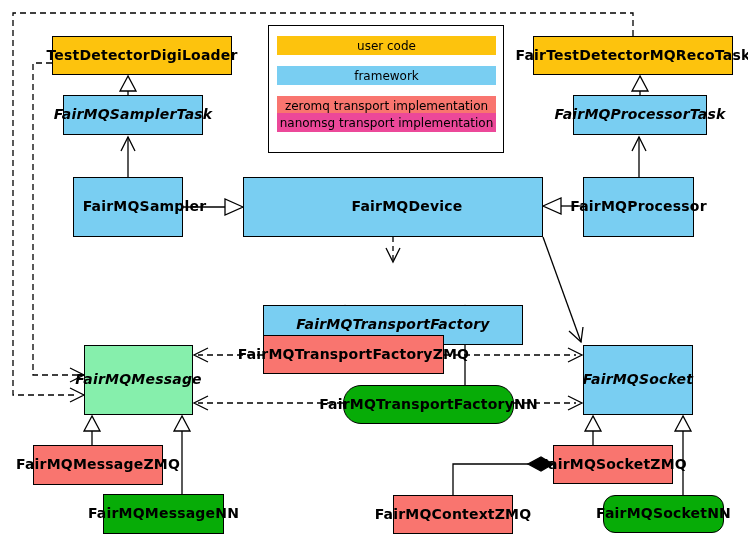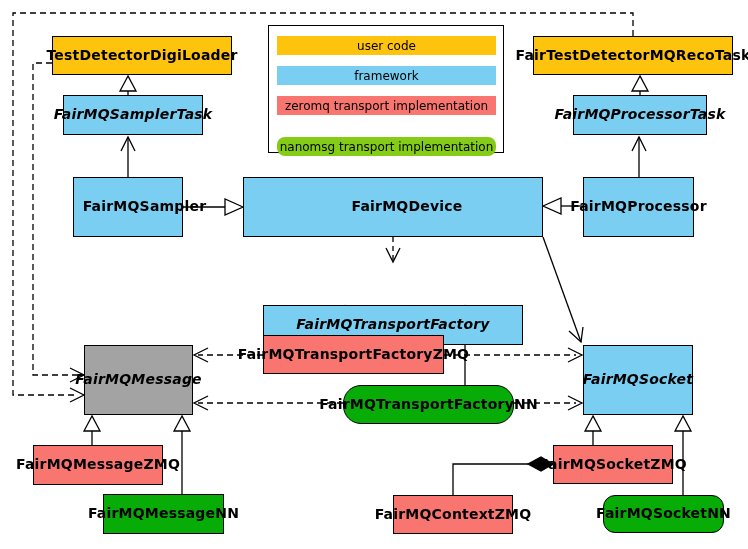--- a/index.html
+++ b/index.html
@@ -134,21 +134,21 @@
     <g>
       <polyline points="528,464 453,464 453,495"></polyline>
       <polygon points="553,464 541,457 528,464 541,471" fill="#000"></polygon>
     </g>
   </svg>
 
   <div class="legend">
     <div class="legend-bar" style="top: 10px; background-color: rgb(253, 195, 13);">user code</div>
     <div class="legend-bar" style="top: 40px; background-color: rgb(121, 206, 242);">framework</div>
     <div class="legend-bar" style="top: 70px; background-color: rgb(249, 117, 111);">zeromq transport implementation</div>
-    <div class="legend-bar" style="top: 111px; background-color: #84cc16; border-radius: 8px;">nanomsg transport implementation</div>
+    <div class="legend-bar" style="top: 87px; background-color: #ec4899;">nanomsg transport implementation</div>
   </div>
 
   <div class="node" style="left: 52px; top: 36px; width: 180px; height: 39px; background-color: rgb(253, 195, 13);">TestDetectorDigiLoader</div>
 
   <div class="node" style="left: 533px; top: 36px; width: 200px; height: 39px; background-color: rgb(253, 195, 13);">FairTestDetectorMQRecoTask</div>
 
   <div class="node abstract" style="left: 63px; top: 95px; width: 140px; height: 40px; background-color: rgb(121, 206, 242);">FairMQSamplerTask</div>
 
   <div class="node abstract" style="left: 573px; top: 95px; width: 134px; height: 40px; background-color: rgb(121, 206, 242);">FairMQProcessorTask</div>
 
@@ -157,21 +157,21 @@
   <div class="node" style="left: 243px; top: 177px; width: 300px; height: 60px; background-color: rgb(121, 206, 242); padding-left: 28px;">FairMQDevice</div>
 
   <div class="node" style="left: 583px; top: 177px; width: 111px; height: 60px; background-color: rgb(121, 206, 242);">FairMQProcessor</div>
 
   <div class="node abstract" style="left: 263px; top: 265px; width: 260px; height: 40px; background-color: rgb(121, 206, 242); margin-top: 40px;">FairMQTransportFactory</div>
 
   <div class="node" style="left: 263px; top: 335px; width: 181px; height: 39px; background-color: rgb(249, 117, 111);">FairMQTransportFactoryZMQ</div>
 
   <div class="node" style="left: 343px; top: 385px; width: 171px; height: 39px; background-color: rgb(7, 172, 7); border-radius: 18px;">FairMQTransportFactoryNN</div>
 
-  <div class="node abstract" style="left: 84px; top: 345px; width: 109px; height: 70px; background-color: #a3a3a3;">FairMQMessage</div>
+  <div class="node abstract" style="left: 84px; top: 345px; width: 109px; height: 70px; background-color: #86efac;">FairMQMessage</div>
 
   <div class="node abstract" style="left: 583px; top: 345px; width: 110px; height: 70px; background-color: rgb(121, 206, 242);">FairMQSocket</div>
 
   <div class="node" style="left: 33px; top: 445px; width: 130px; height: 40px; background-color: rgb(249, 117, 111);">FairMQMessageZMQ</div>
 
   <div class="node" style="left: 103px; top: 494px; width: 121px; height: 40px; background-color: rgb(7, 172, 7);">FairMQMessageNN</div>
 
   <div class="node" style="left: 393px; top: 495px; width: 120px; height: 39px; background-color: rgb(249, 117, 111);">FairMQContextZMQ</div>
 
   <div class="node" style="left: 553px; top: 445px; width: 120px; height: 39px; background-color: rgb(249, 117, 111);">FairMQSocketZMQ</div>

